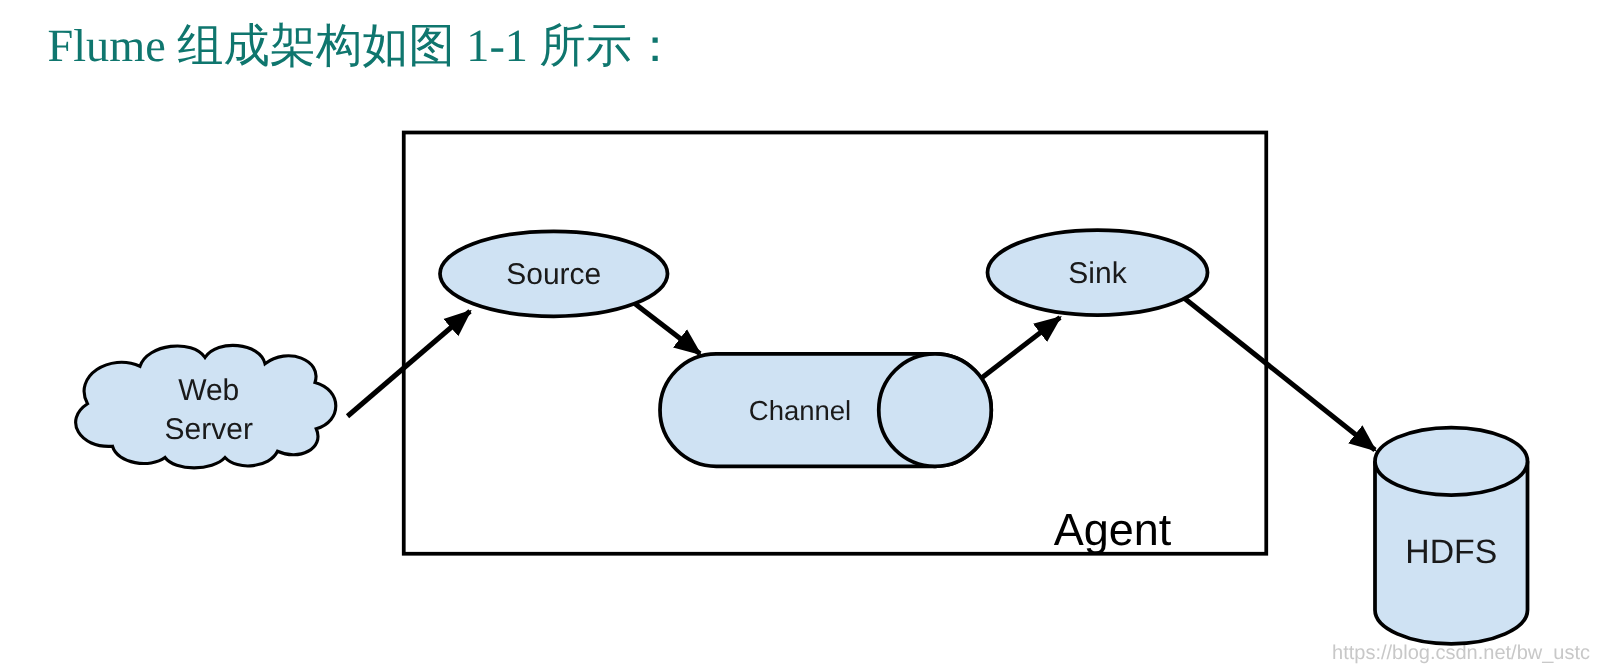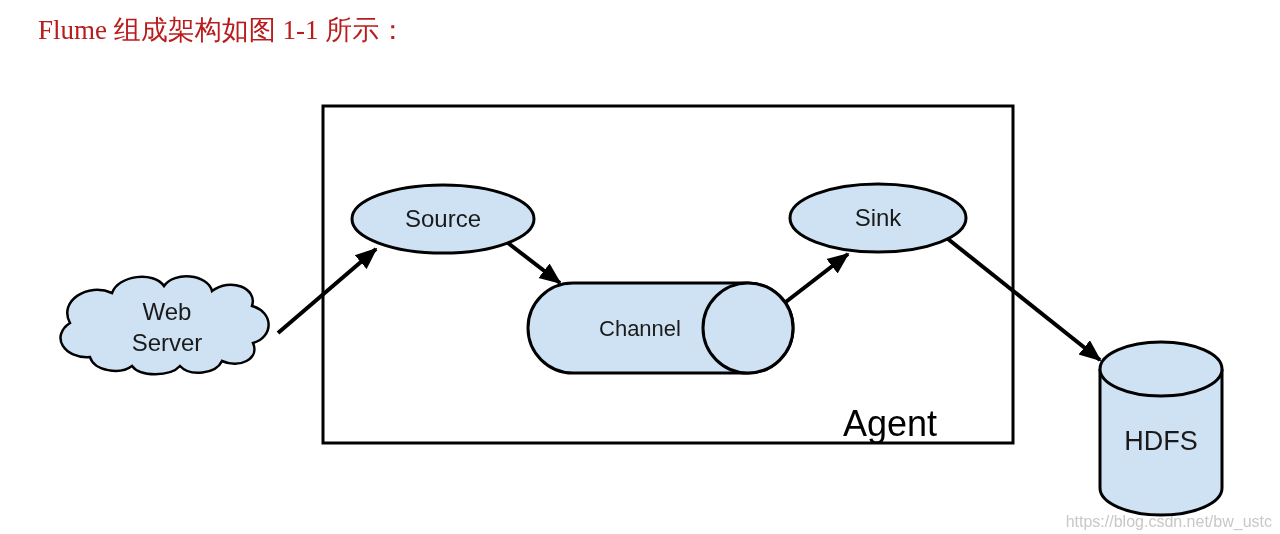--- a/index.html
+++ b/index.html
@@ -14,22 +14,22 @@
     position: relative;
     width: 1280px;
     height: 534px;
     background: #ffffff;
   }
   .title {
     position: absolute;
     left: 38px;
     top: 12px;
     font-family: "Liberation Serif", "DejaVu Serif", serif;
-    font-size: 27px;
-    color: #b91c1c;
+    font-size: 37px;
+    color: #0f766e;
     white-space: nowrap;
   }
   svg { position: absolute; left: 0; top: 0; }
   .shape {
     stroke: #000000;
     stroke-width: 3;
   }
   .cloud {
     stroke: #000000;
     stroke-width: 2.5;

